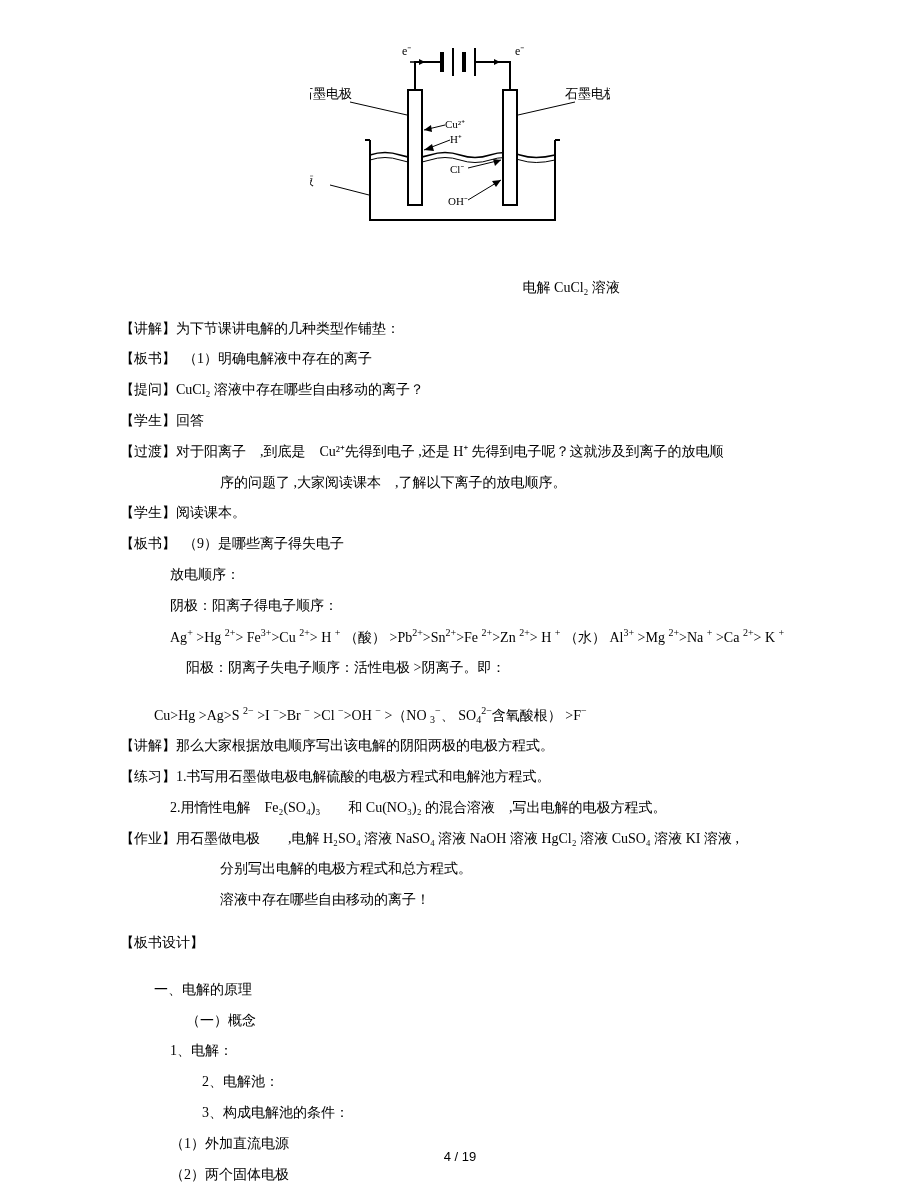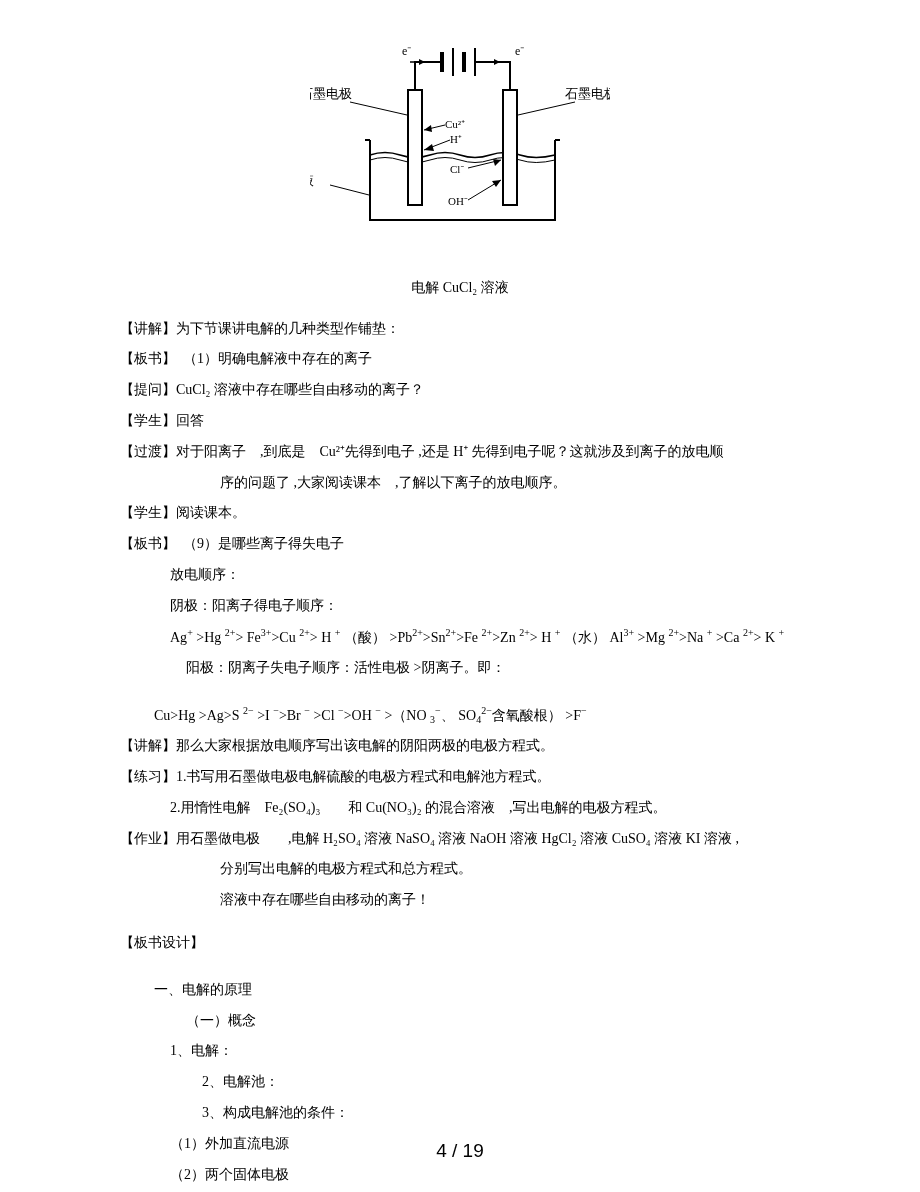--- a/index.html
+++ b/index.html
@@ -14,21 +14,21 @@
       background: #fff;
     }
     .diagram-wrap {
       text-align: center;
       margin-bottom: 10px;
     }
     svg {
       display: inline-block;
     }
     .diagram-caption {
-      text-align: center;
+      text-align: right;
       margin: 21px 0 10px 180px;
       width: 320px;
     }
     p {
       margin: 0;
       line-height: 2.2;
     }
     .indent1 { padding-left: 34px; margin-top: 16px; }
     .indent2 { padding-left: 50px; }
     .indent3 { padding-left: 66px; }
@@ -38,21 +38,21 @@
     sup { font-size: 10px; }
     sub { font-size: 10px; vertical-align: sub; }
     .spacer { height: 12px; }
     .page-num {
       position: fixed;
       bottom: 20px;
       left: 0;
       width: 920px;
       text-align: center;
       font-family: Arial, sans-serif;
-      font-size: 19px;
+      font-size: 13px;
     }
   </style>
 </head>
 <body>
 
 <div class="diagram-wrap">
   <svg width="300" height="200" viewBox="0 0 300 200">
 
     <rect x="130" y="12" width="4" height="20" fill="#000"></rect>
     <rect x="142" y="8" width="2" height="28" fill="#000"></rect>

